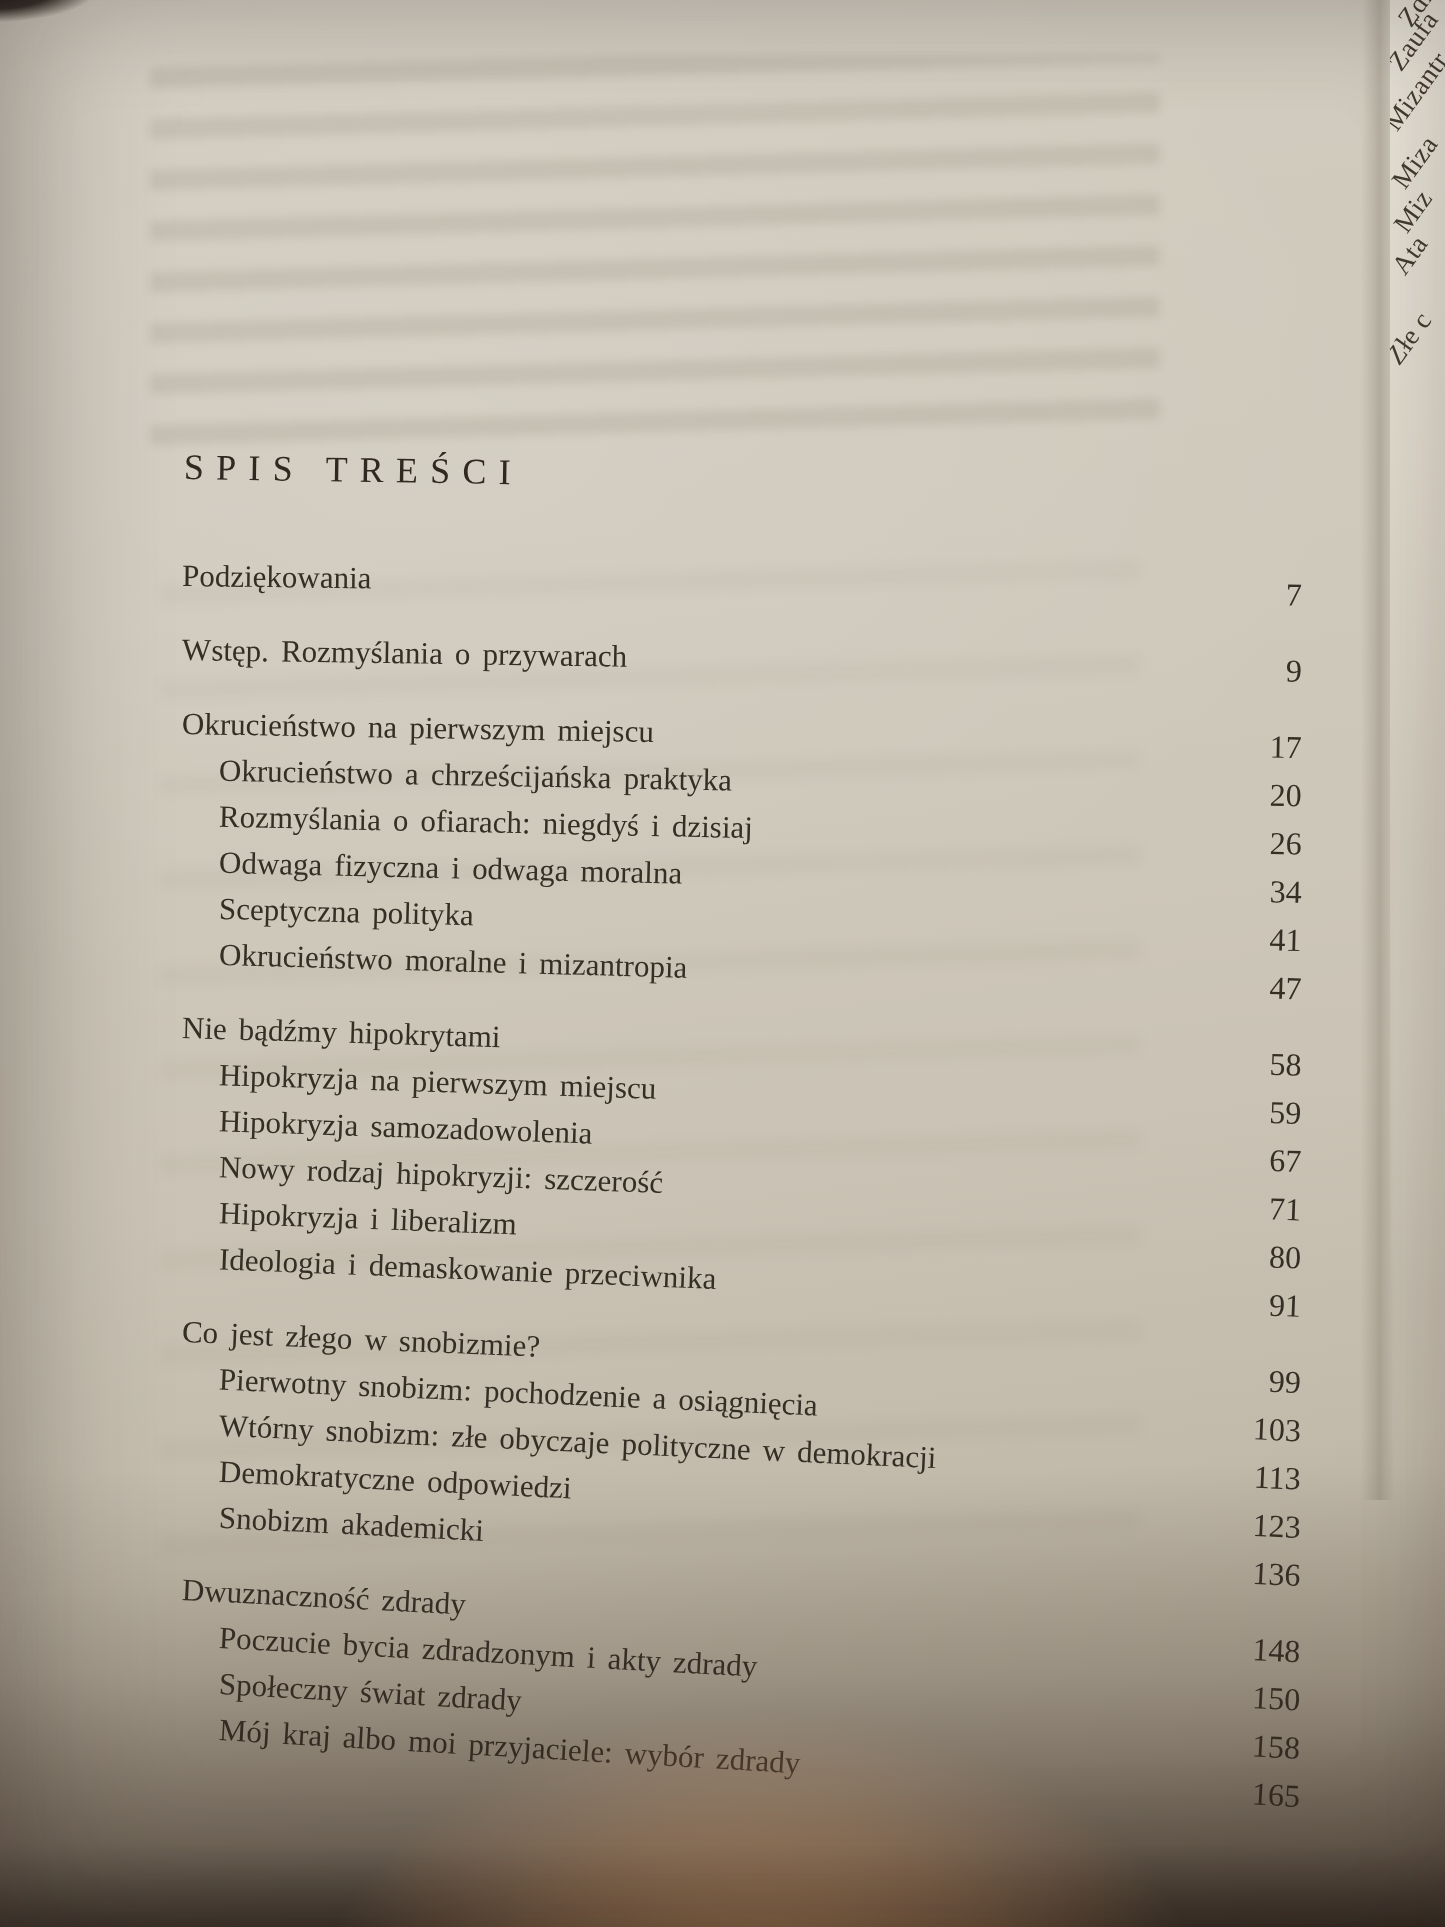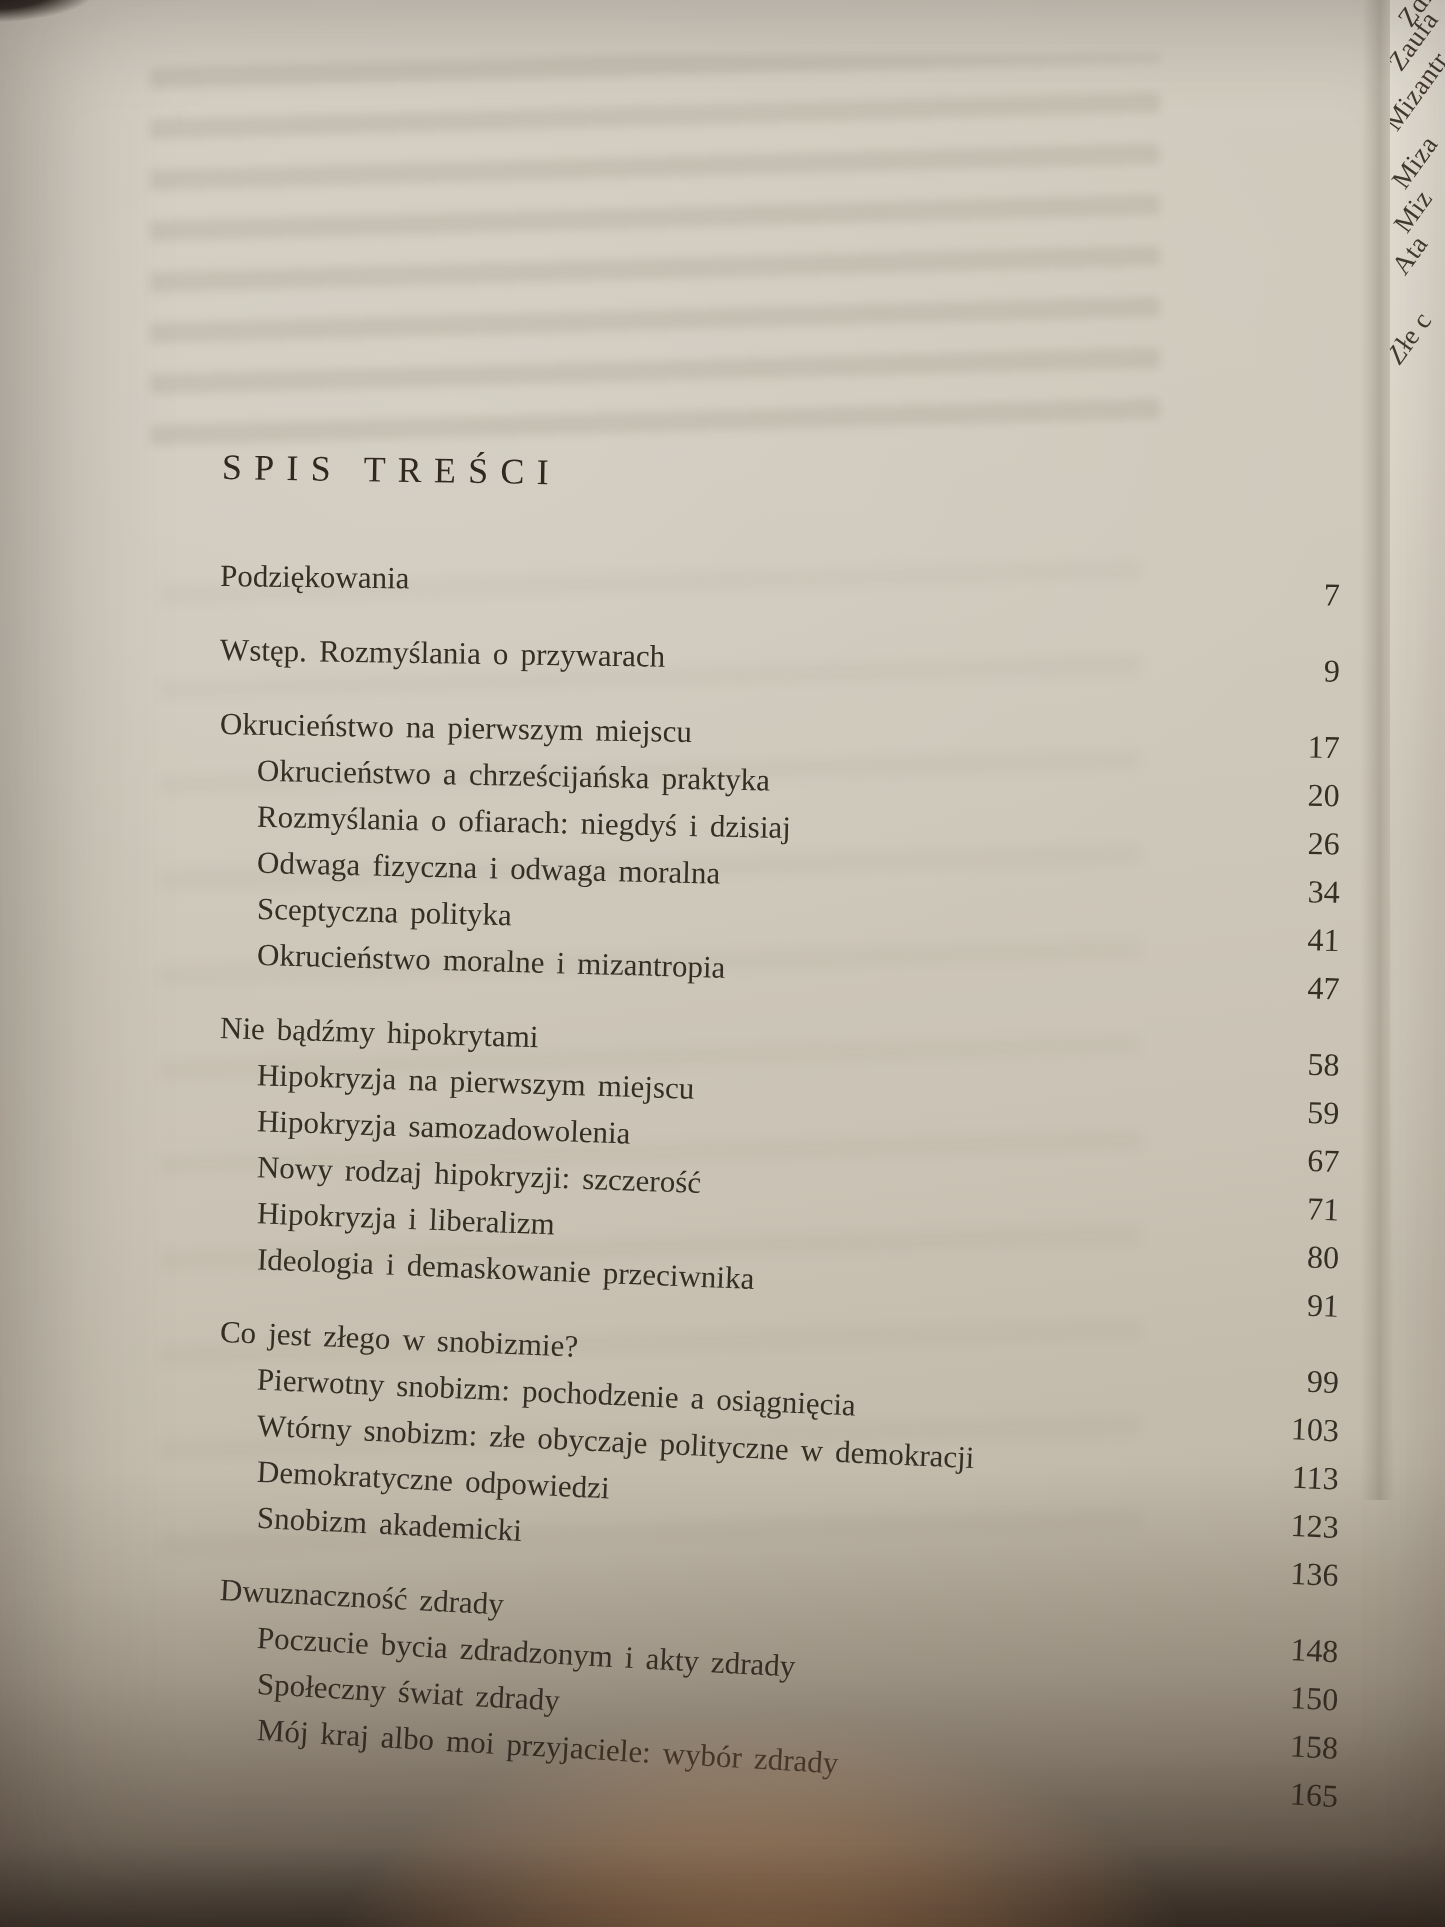--- a/index.html
+++ b/index.html
@@ -44,21 +44,21 @@
     position:absolute;left:1390px;top:0;width:55px;height:1300px;overflow:hidden;
     background:linear-gradient(to bottom,#e8e3d8 0%,#e0dacd 35%,#d3ccbe 65%,rgba(203,196,182,0) 100%);
   }
   .edge-frag{
     position:absolute;
     font-size:27px;color:#453c30;white-space:nowrap;
     transform:rotate(-54deg);transform-origin:0 50%;
     letter-spacing:.02em;
   }
   
-  .toc{position:absolute;left:182px;top:446px;width:1120px;color:#352e25;margin-left:38px;}
+  .toc{position:absolute;left:182px;top:446px;width:1120px;color:#352e25;}
   .toc-heading{
     font-size:36px;letter-spacing:.34em;color:#2f2921;
     transform:rotate(.9deg);transform-origin:0 50%;
     margin:0 0 62px 2px;font-weight:400;
   }
   .row{
     display:flex;align-items:flex-end;
     height:46px;font-size:31px;word-spacing:.14em;
     transform-origin:0 60%;
     white-space:nowrap;

